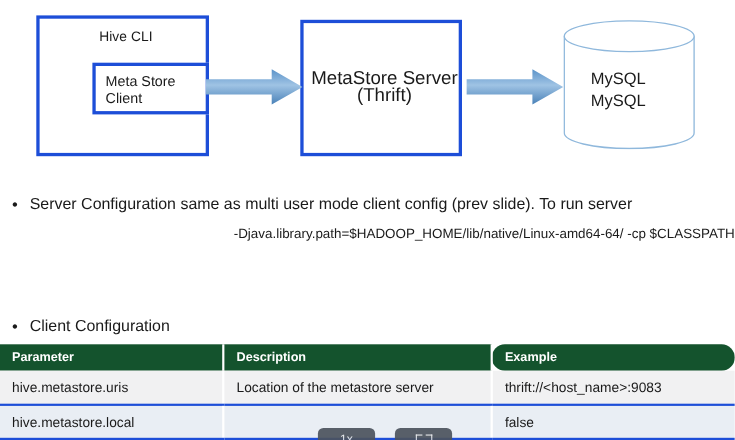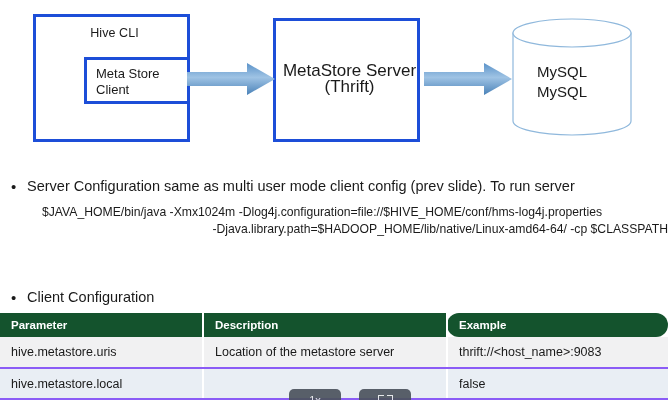--- a/index.html
+++ b/index.html
@@ -156,21 +156,21 @@
     box-sizing: border-box;
   }
   #config-table th:last-child { border-right: none; border-radius: 12px; }
   #config-table td {
     font-size: 12.5px;
     color: #1a1a1a;
     text-align: left;
     padding: 7px 0 7px 11px;
     background: #f1f1f2;
     border-right: 2px solid #ffffff;
-    border-bottom: 2px solid #8b5cf6;
+    border-bottom: 2px solid #1d4ed8;
     height: 31px;
     box-sizing: border-box;
     vertical-align: middle;
   }
   #config-table td:last-child { border-right: none; }
   #config-table tbody tr:nth-child(even) td { background: #e9eef4; }
   .col-param { width: 203px; }
   .col-desc  { width: 244px; }
   .col-ex    { width: 221px; }
 
@@ -263,21 +263,20 @@
     <path d="M0,10 L60,10 L60,1 L88,17 L60,33 L60,24 L0,24 Z" fill="url(#ag2)"></path>
   </svg>
 </div>
 
 <div class="bullet-row" id="bullet-server-config">
   <span class="bullet-dot">•</span>
   <span class="bullet-text">Server Configuration same as multi user mode client config (prev slide). To run server</span>
 </div>
 
 <div id="code-block">
-  <div class="code-line-1">$JAVA_HOME/bin/java -Xmx1024m -Dlog4j.configuration=file://$HIVE_HOME/conf/hms-log4j.properties</div>
   <div class="code-line-2">-Djava.library.path=$HADOOP_HOME/lib/native/Linux-amd64-64/ -cp $CLASSPATH</div>
 </div>
 
 <div class="bullet-row" id="bullet-client-config">
   <span class="bullet-dot">•</span>
   <span class="bullet-text">Client Configuration</span>
 </div>
 
 <table id="config-table">
   <thead>

